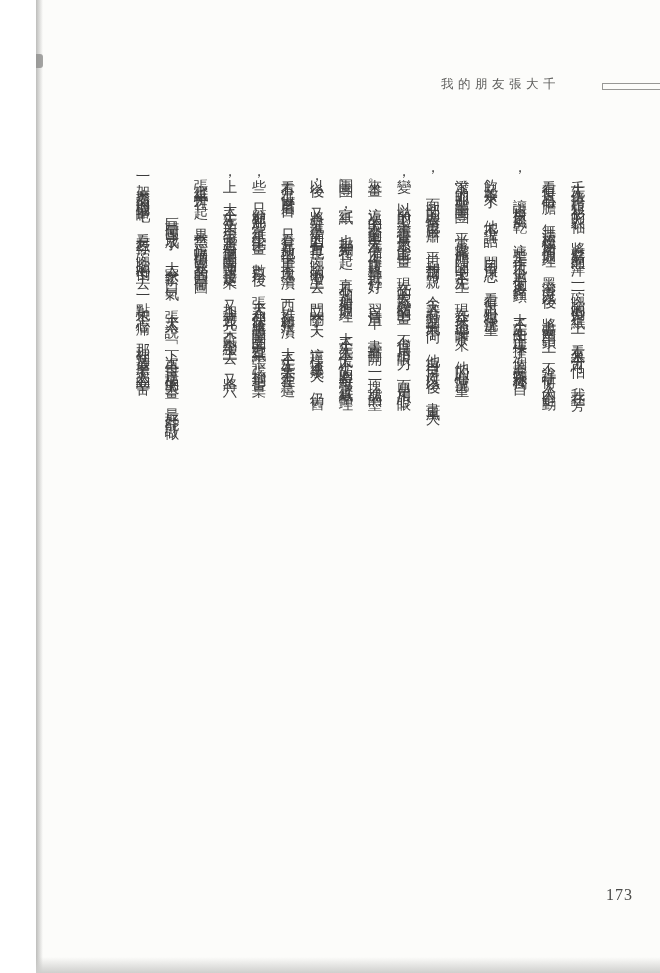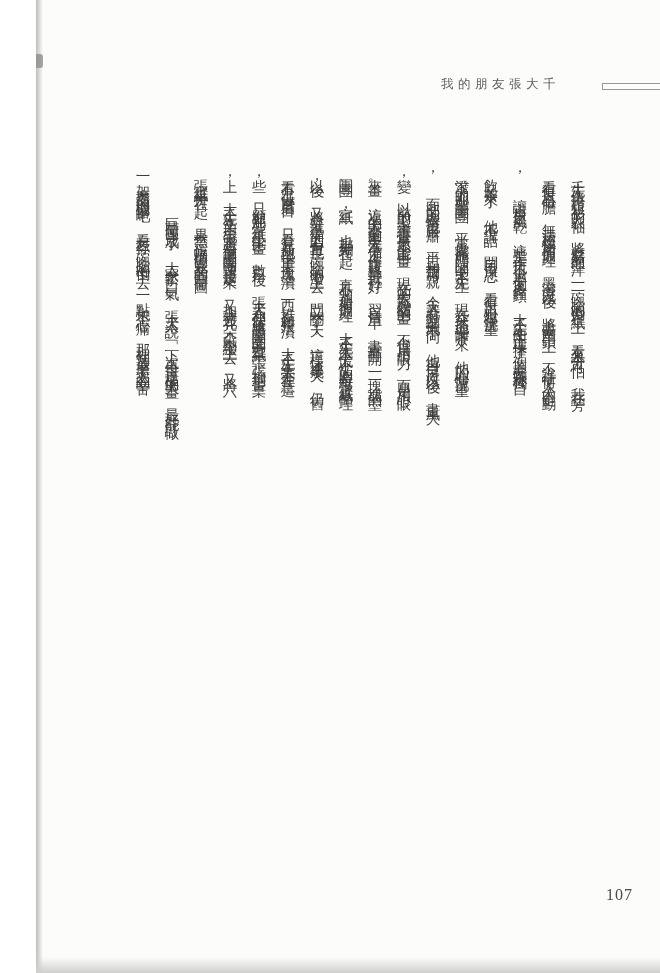--- a/index.html
+++ b/index.html
@@ -112,15 +112,15 @@
     <div class="col">團團、宣紙，也都縐在一起，真不知道如何處理，大千先生不慌不忙的將每張宣紙整理</div>
     <div class="col">以後，又將早就準備的石青也一碗一碗的潑上去，門又關了一天；這樣一連幾天，仍舊</div>
     <div class="col">看不出什麼眉目，只看見新地毯上東一塊墨漬，西一堆顏料水漬，大千先生毫不在意這</div>
     <div class="col">些，只顧在那些宣紙上比畫。數日後，張夫人和保羅將墨團團的宣紙一張一張抬到畫桌</div>
     <div class="col">上，大千先生又用毛筆將每個墨團團連接起來，又加上荷花一朵一朵點綴上去，又將六</div>
     <div class="col">張宣紙拼在一起，果然是一幅構圖完整的巨荷圖。</div>
     <div class="col">　　巨荷圖完成了，大家鬆了一口氣。張夫人說：「下次再畫這樣的大畫，最好能訂做</div>
     <div class="col">一架磨墨的機器吧！看起你一碗一碗的倒下去，一點也不心痛，那裡知道磨墨人的辛苦</div>
   </div>
 
-  <div class="page-number">107</div>
+  <div class="page-number">173</div>
 
 </div>
 
 </body></html>

